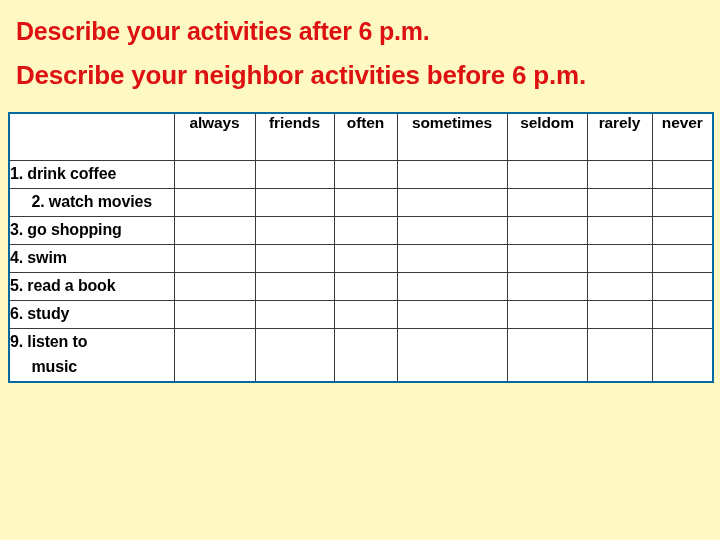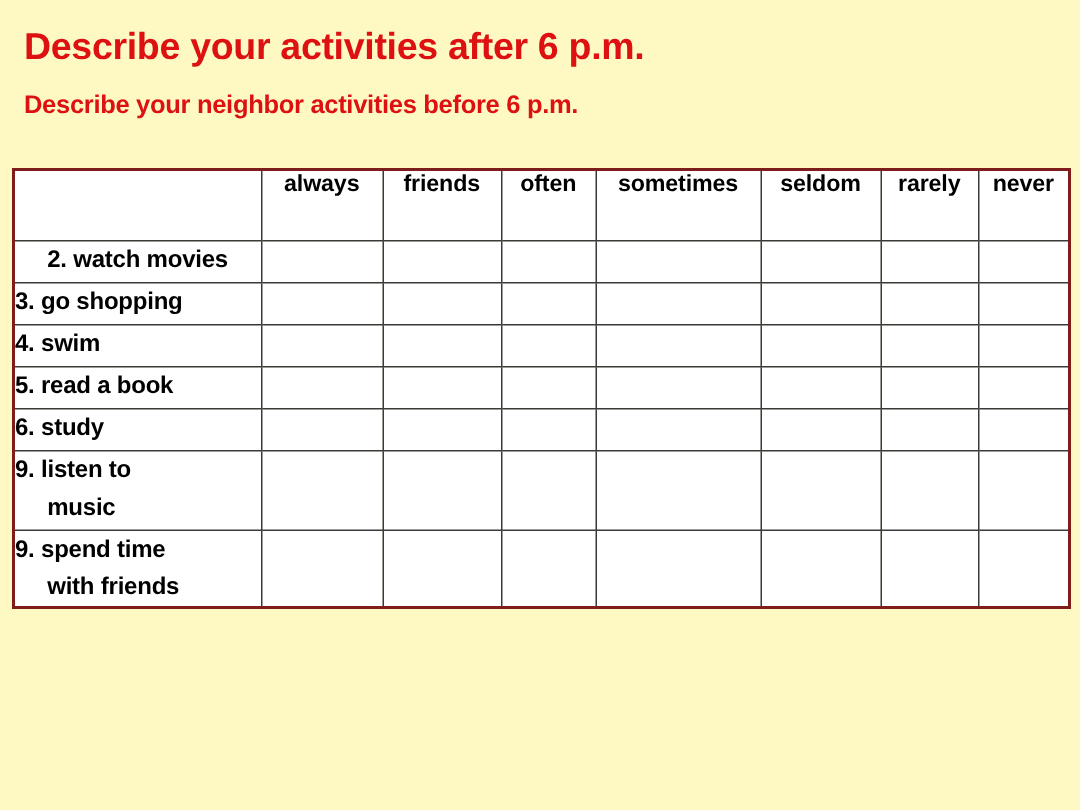--- a/index.html
+++ b/index.html
@@ -30,35 +30,35 @@
     font-family: "Liberation Sans", sans-serif;
     white-space: nowrap;
     letter-spacing: -0.2px;
   }
   #title-1 {
     top: 17px;
     font-size: 25px;
   }
   #title-2 {
     top: 60px;
-    font-size: 17px;
+    font-size: 26px;
   }
 
   .table-wrap {
     position: absolute;
     left: 8px;
     top: 112px;
     width: 704px;
   }
 
   table.grid {
     border-collapse: collapse;
     table-layout: fixed;
     width: 704px;
-    border: 2px solid #7f1d1d;
+    border: 2px solid #0369a1;
   }
 
   table.grid td, table.grid th {
     border: 1px solid #3a3a3a;
     padding: 0;
     vertical-align: top;
     background: #ffffff;
   }
 
   th.hdr {
@@ -130,20 +130,30 @@
         <th class="hdr">always</th>
             <th class="hdr">friends</th>
             <th class="hdr">often</th>
             <th class="hdr">sometimes</th>
             <th class="hdr">seldom</th>
             <th class="hdr">rarely</th>
             <th class="hdr">never</th>
           </tr>
       </thead>
       <tbody id="table-body">
+          <tr class="r1">
+            <td class="rowlabel">1. drink coffee</td>
+            <td class="cell"></td>
+            <td class="cell"></td>
+            <td class="cell"></td>
+            <td class="cell"></td>
+            <td class="cell"></td>
+            <td class="cell"></td>
+            <td class="cell"></td>
+          </tr>
           <tr class="r2">
             <td class="rowlabel">2. watch movies</td>
             <td class="cell"></td>
             <td class="cell"></td>
             <td class="cell"></td>
             <td class="cell"></td>
             <td class="cell"></td>
             <td class="cell"></td>
             <td class="cell"></td>
           </tr>
@@ -191,28 +201,17 @@
             <td class="rowlabel">9. listen to
      music</td>
             <td class="cell"></td>
             <td class="cell"></td>
             <td class="cell"></td>
             <td class="cell"></td>
             <td class="cell"></td>
             <td class="cell"></td>
             <td class="cell"></td>
           </tr>
-          <tr class="r9">
-            <td class="rowlabel">9. spend time
-     with friends</td>
-            <td class="cell"></td>
-            <td class="cell"></td>
-            <td class="cell"></td>
-            <td class="cell"></td>
-            <td class="cell"></td>
-            <td class="cell"></td>
-            <td class="cell"></td>
-          </tr>
         </tbody>
     </table>
   </div>
 
 </div>
 
 </body></html>

